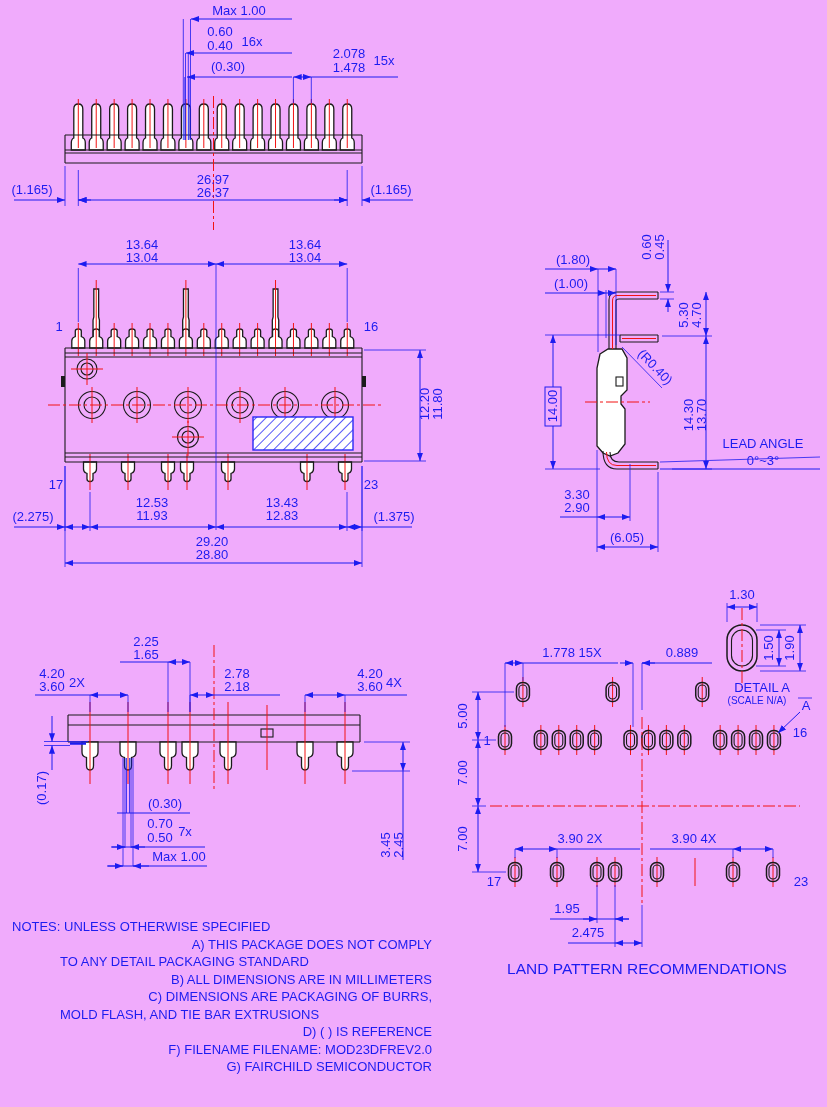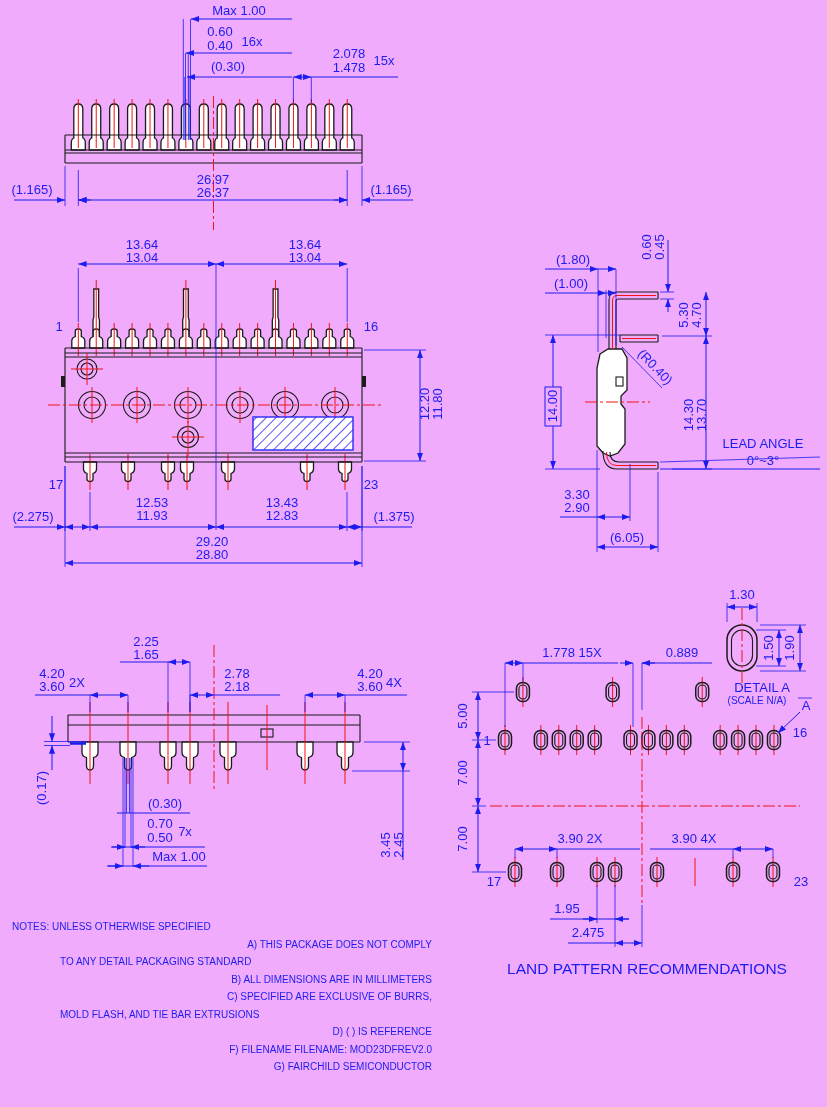--- a/index.html
+++ b/index.html
@@ -11,21 +11,21 @@
   .dimtxt { fill:#1c1cf0; font-family:"Liberation Sans",sans-serif; font-size:13px; text-anchor:middle; }
   .dimtxt.sm { font-size:10px; }
   .out  { stroke:#1b1b1b; stroke-width:1.3; fill:#ffffff; }
   .outn { stroke:#1b1b1b; stroke-width:1.1; fill:none; }
   .red  { stroke:#f21313; stroke-width:1; fill:none; }
   .redc { stroke:#f21313; stroke-width:1; fill:none; stroke-dasharray:12 3 3 3; }
   .bluec{ stroke:#1c1cf0; stroke-width:0.8; fill:none; }
   .hatchrect { fill:url(#hat); stroke:#2a2af5; stroke-width:1.4; }
   .box  { stroke:#1c1cf0; stroke-width:1; fill:none; }
   .notes { position:absolute; left:12px; top:918px; width:420px; color:#1c1cf0;
-           font-size:10px; line-height:17.5px; white-space:nowrap; }
+           font-size:13px; line-height:17.5px; white-space:nowrap; }
   .notes .n-main { padding-left:0; }
   .notes .n-item { padding-left:26px;text-align:right; }
   .notes .n-cont { padding-left:48px; }
 </style>
 </head>
 <body>
 
 <div id="stage">
 <svg width="827" height="1107" viewBox="0 0 827 1107">
   <defs>
@@ -510,19 +510,19 @@
     <text class="dimtxt" x="762" y="692">DETAIL A</text>
     <text class="dimtxt sm" x="757" y="704">(SCALE N/A)</text>
   </g>
 </svg>
 
 <div class="notes">
   <div class="n-main">NOTES: UNLESS OTHERWISE SPECIFIED</div>
   <div class="n-item">A) THIS PACKAGE DOES NOT COMPLY</div>
   <div class="n-cont">TO ANY DETAIL PACKAGING STANDARD</div>
   <div class="n-item">B) ALL DIMENSIONS ARE IN MILLIMETERS</div>
-  <div class="n-item">C) SPECIFIED ARE EXCLUSIVE OF BURRS,</div>
+  <div class="n-item">C) DIMENSIONS ARE PACKAGING OF BURRS,</div>
   <div class="n-cont">MOLD FLASH, AND TIE BAR EXTRUSIONS</div>
   <div class="n-item">D) ( ) IS REFERENCE</div>
   <div class="n-item">F) FILENAME FILENAME: MOD23DFREV2.0</div>
   <div class="n-item">G) FAIRCHILD SEMICONDUCTOR</div>
 </div>
 </div>
 
 </body></html>

